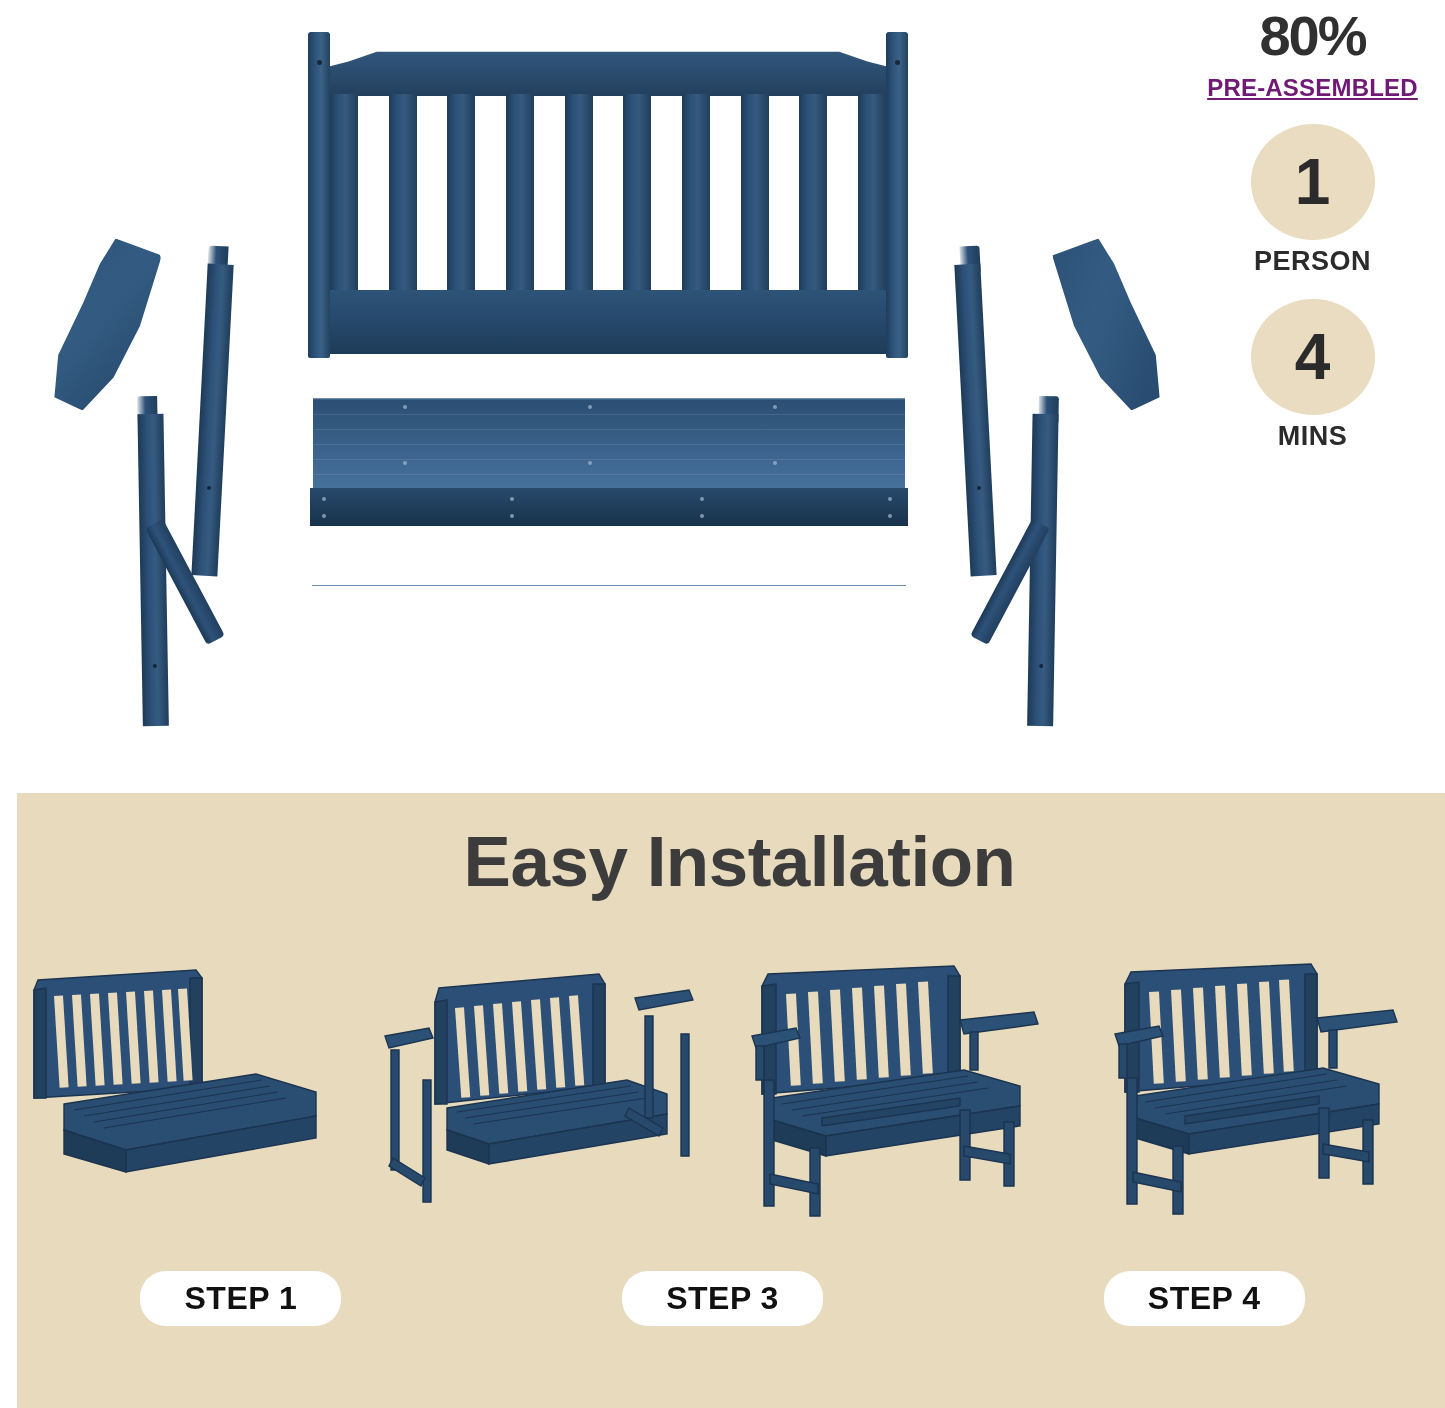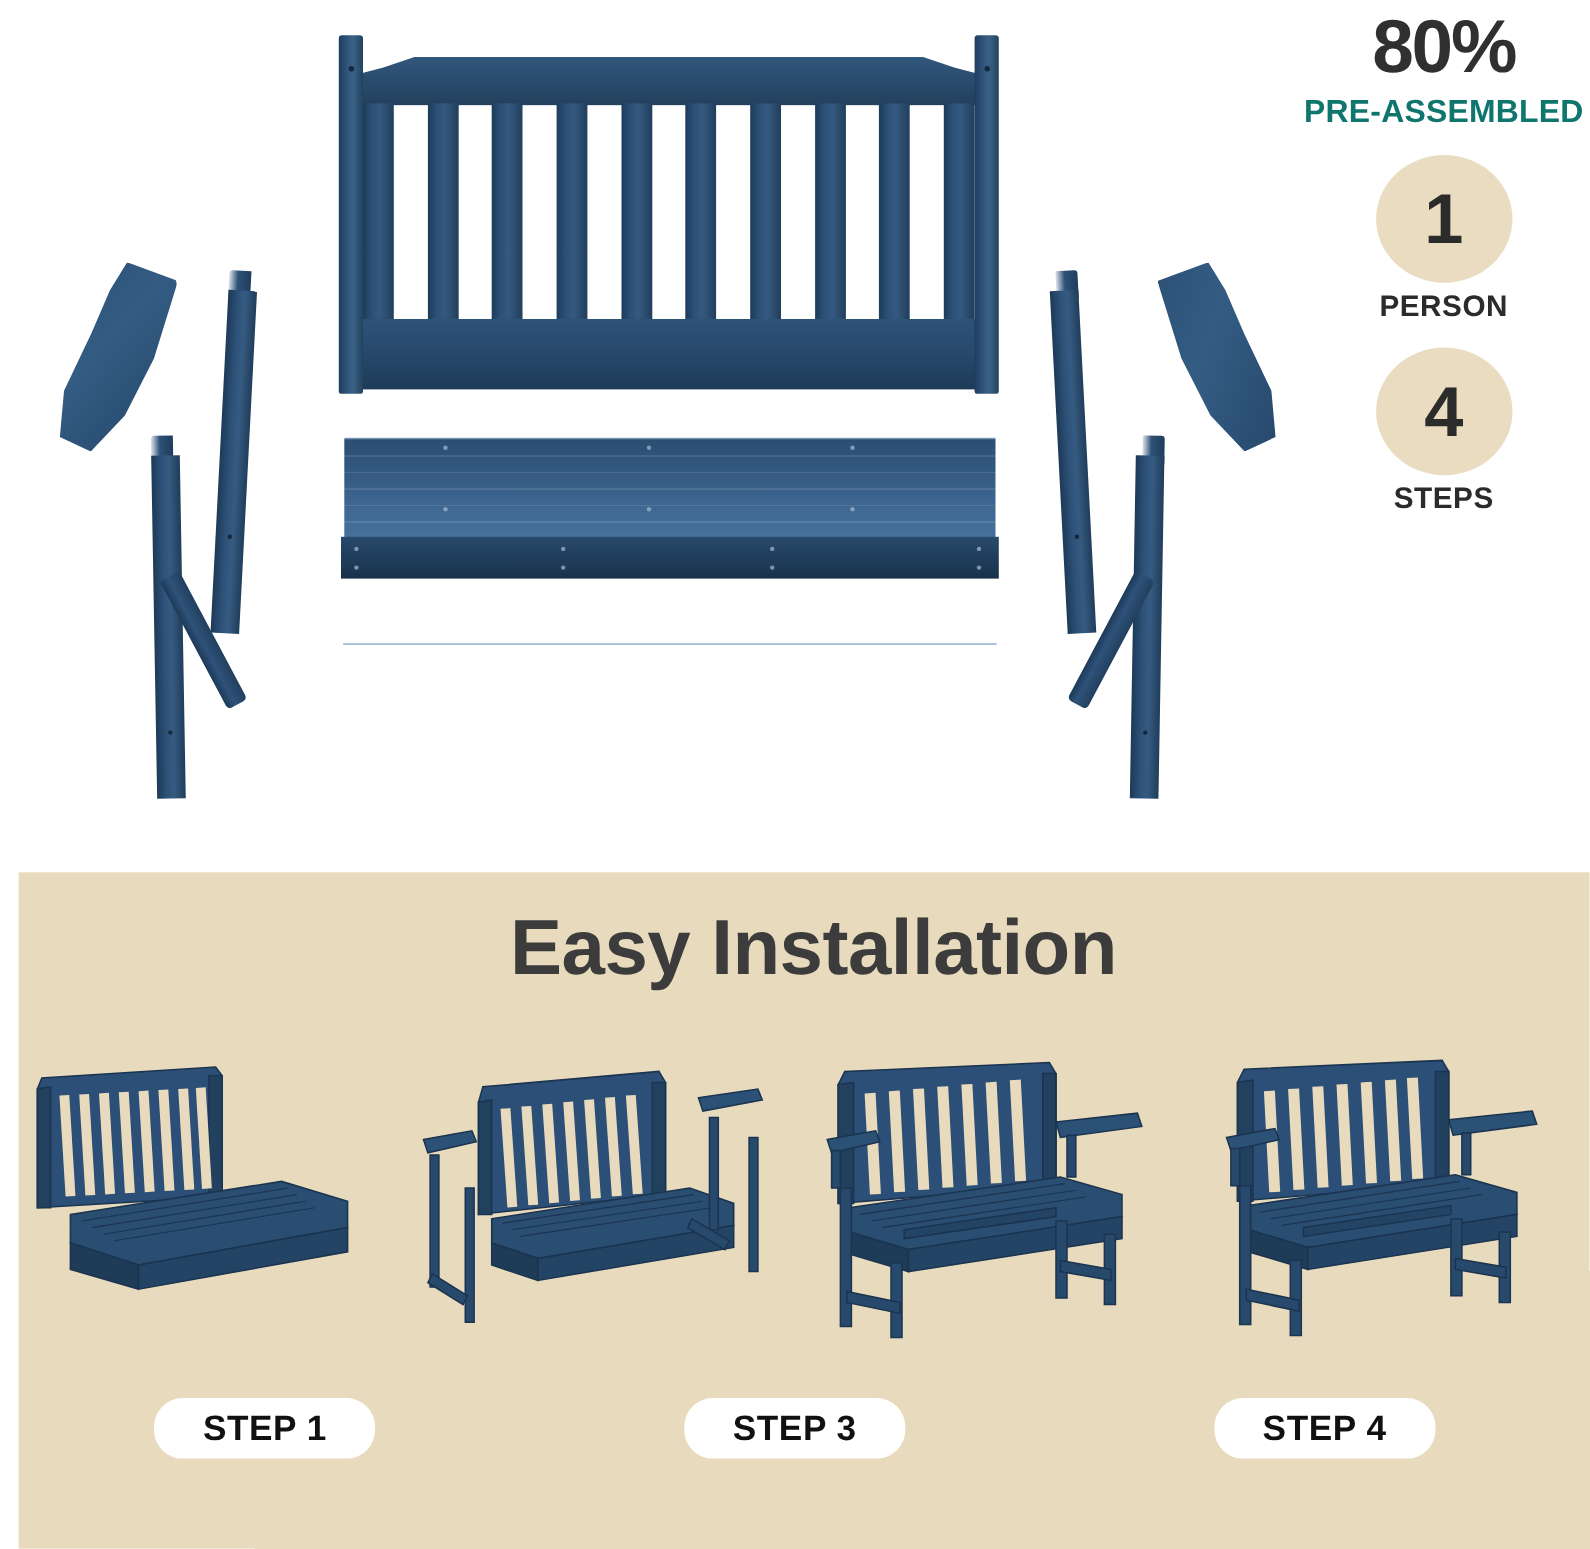--- a/index.html
+++ b/index.html
@@ -148,27 +148,27 @@
   }
   .brace.left{ left:175px; top:516px; transform:rotate(-28deg); }
   .brace.right{ left:1000px; top:516px; transform:rotate(28deg); }
 
   
   #stats-column{
     position:absolute; left:1180px; top:0; width:265px; height:793px;
     display:flex; flex-direction:column; align-items:center;
   }
   .headline{
-    font-size:68px; font-weight:bold; color:#303030;
+    font-size:56px; font-weight:bold; color:#303030;
     letter-spacing:-2px; line-height:1;
     margin-top:8px;
   }
   .headline-sub{
-    font-size:29px; font-weight:bold; color:#0f766e;
-    letter-spacing:0.2px; margin-top:10px;
+    font-size:24px; font-weight:bold; color:#701a75;
+    letter-spacing:0.2px; margin-top:10px;text-decoration:underline;
   }
   .stat{
     display:flex; flex-direction:column; align-items:center;
     margin-top:22px;
   }
   .stat-circle{
     width:124px; height:116px; border-radius:50%;
     background:#e9dcc0;
     display:flex; align-items:center; justify-content:center;
   }
@@ -303,21 +303,21 @@
       <div class="stat-circle">
         <span class="stat-num">1</span>
       </div>
       <div class="stat-label">PERSON</div>
     </div>
 
     <div class="stat">
       <div class="stat-circle">
         <span class="stat-num">4</span>
       </div>
-      <div class="stat-label">STEPS</div>
+      <div class="stat-label">MINS</div>
     </div>
 
   </div>
 </div>
 
 <div id="bottom-section">
   <div id="easy-title">Easy Installation</div>
 </div>
 
 <div id="steps-row" style="position:absolute;top:953px;">

